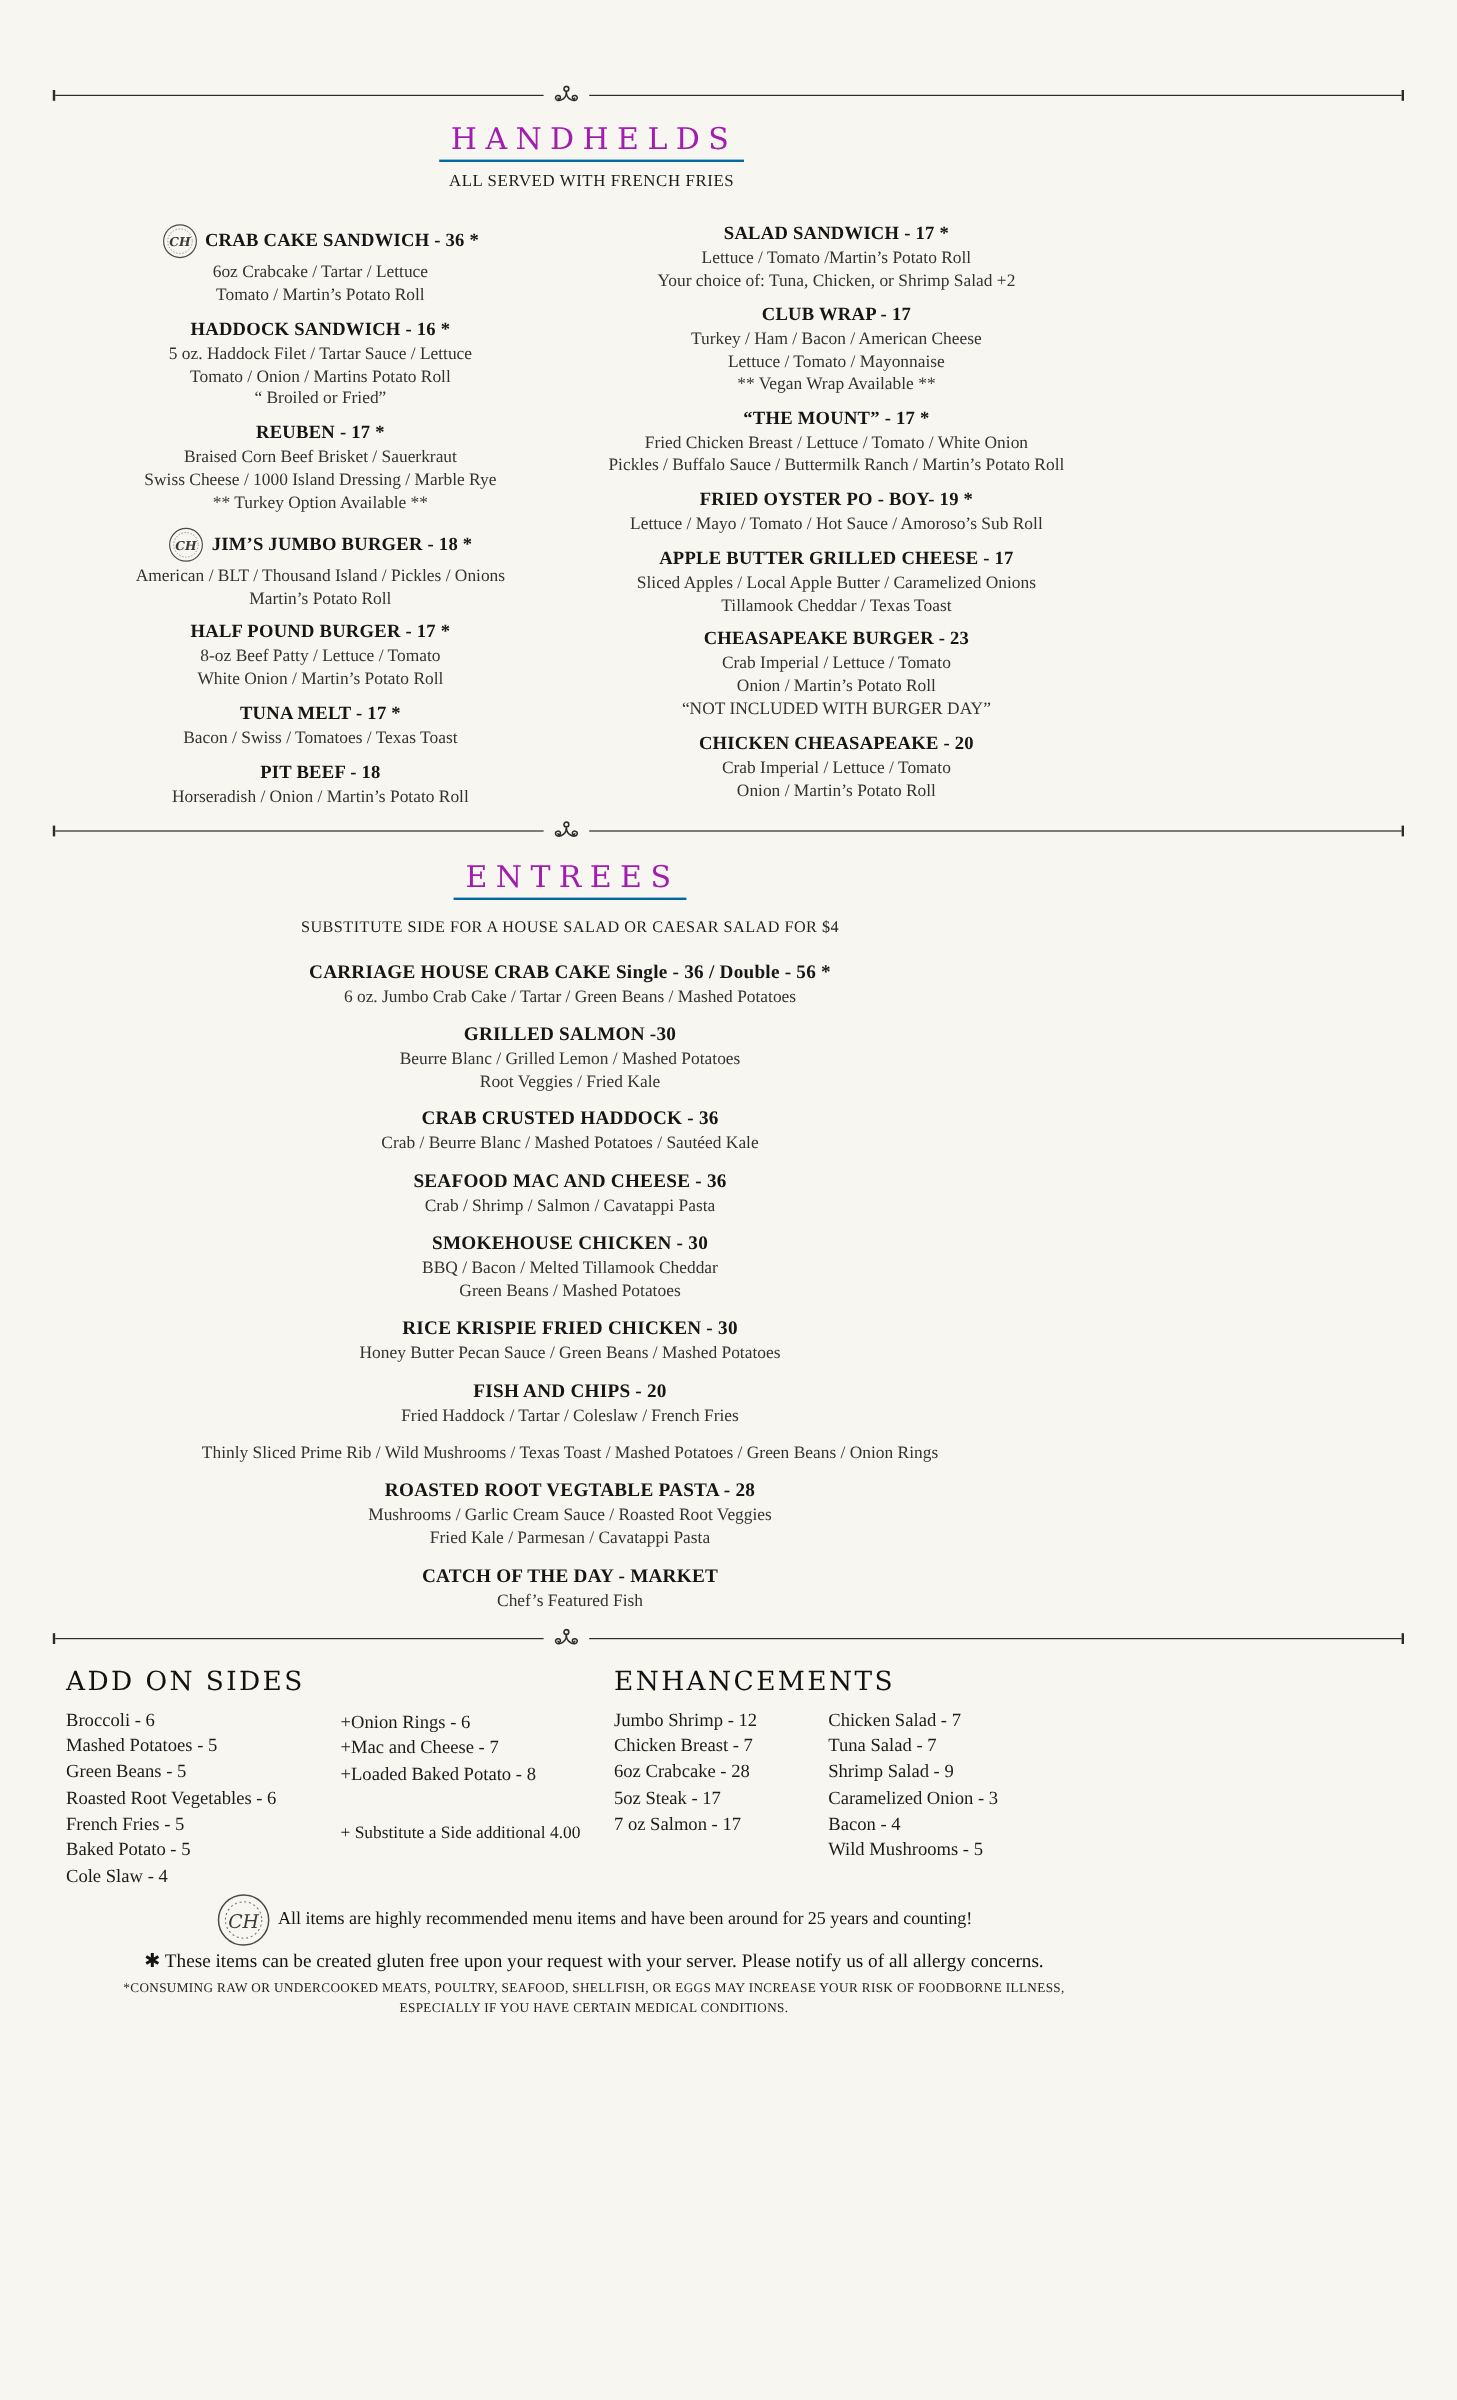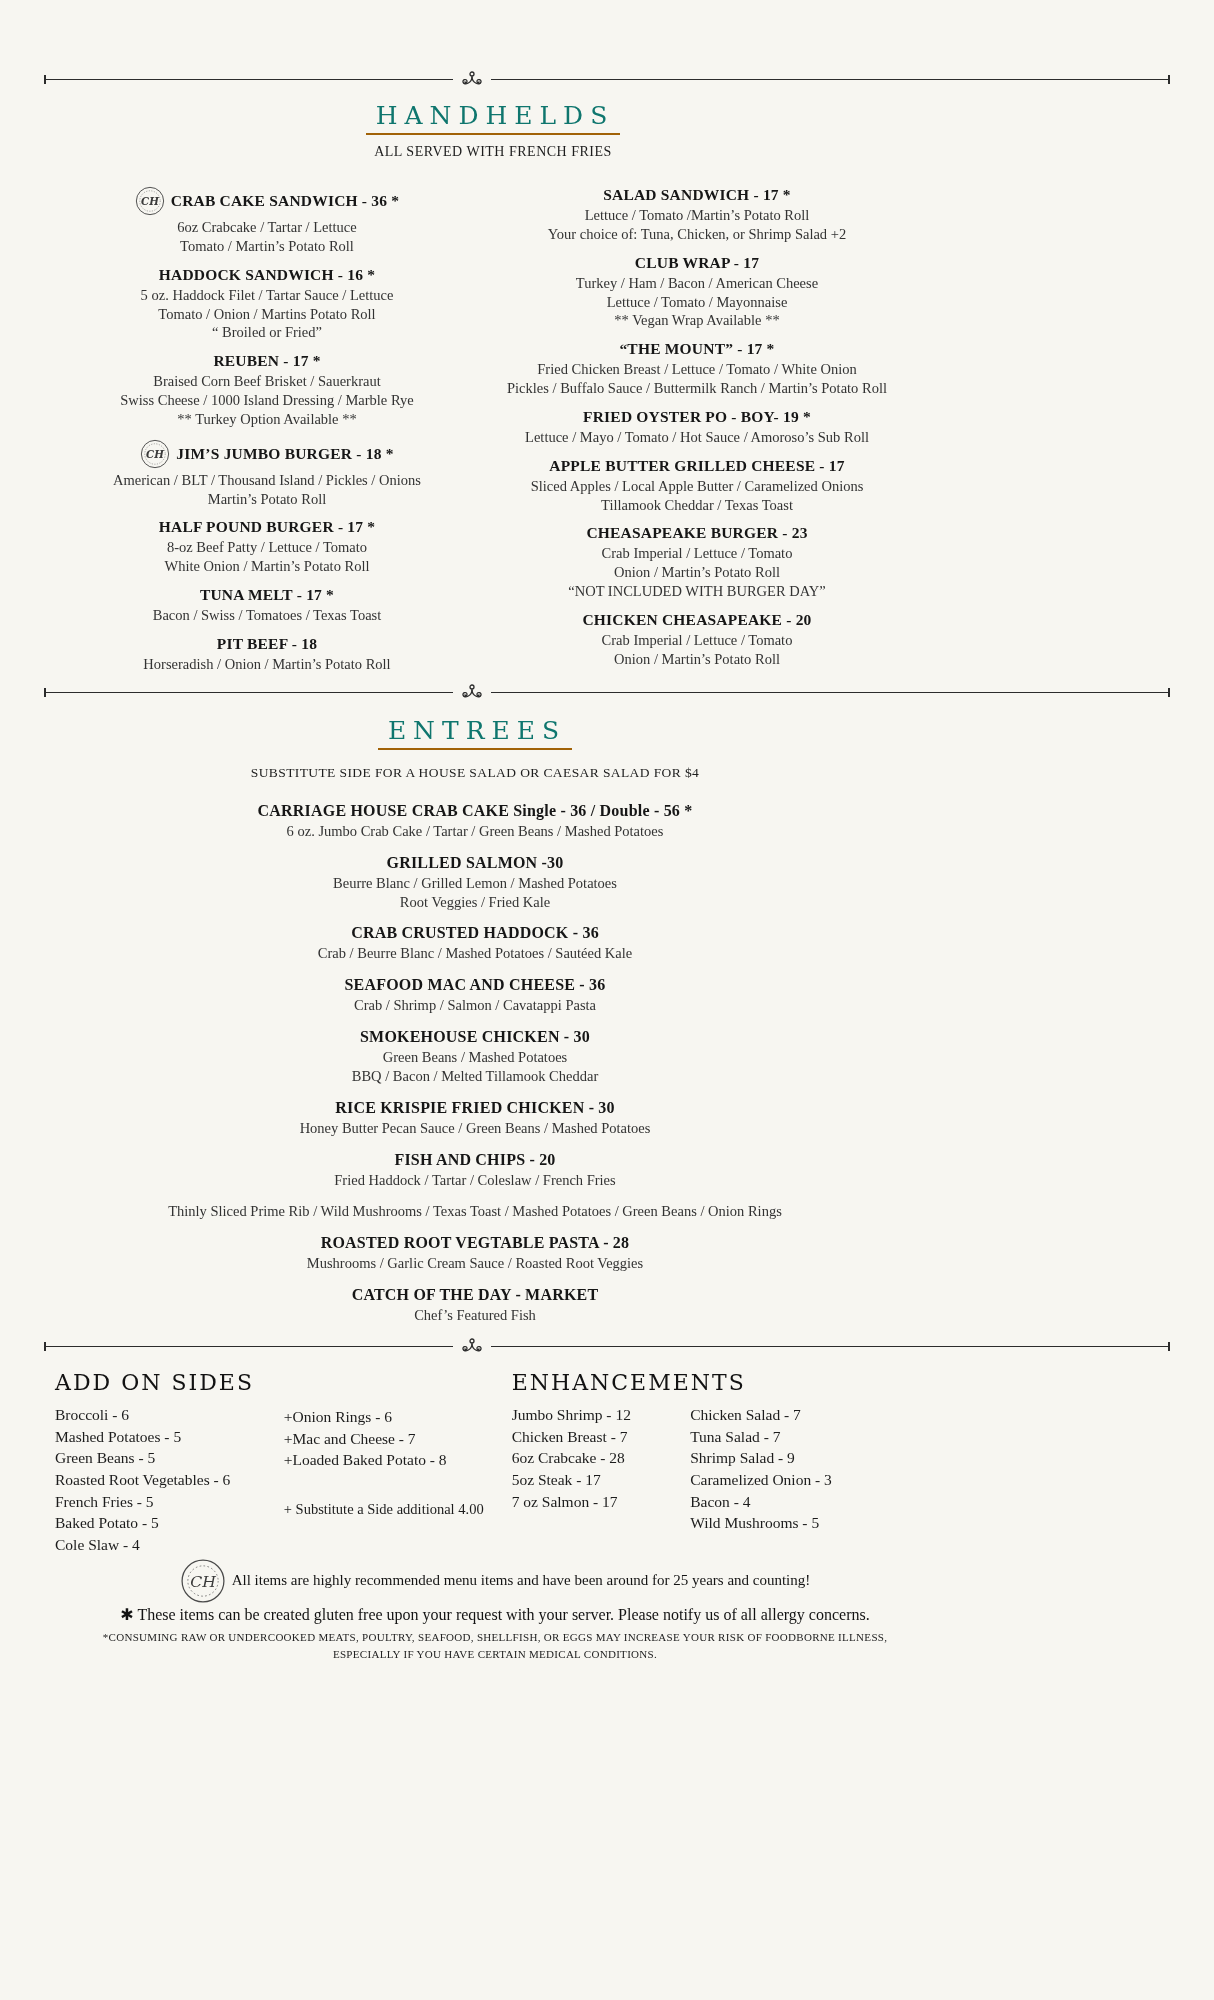--- a/index.html
+++ b/index.html
@@ -14,21 +14,21 @@
   .divider{display:flex;align-items:center;margin:0 44px;height:18px;}
   .divider .tick{width:2px;height:9px;background:#2c2c2c;flex:0 0 auto;}
   .divider .line{height:0;border-top:1.7px solid #2c2c2c;}
   .divider .line.l{flex-grow:3;}
   .divider .line.r{flex-grow:5;}
   .divider .orn{flex:0 0 auto;margin:0 7px;display:flex;align-items:center;}
   
   .head-wrap{text-align:center;}
   .big-heading{
     font-family:"DejaVu Serif", serif;font-size:25px;letter-spacing:7px;
-    color:#0f766e;display:inline-block;border-bottom:2px solid #a16207;
+    color:#a21caf;display:inline-block;border-bottom:2px solid #0369a1;
     padding:0 6px 3px 10px;font-weight:500;
   }
   .serve-note{font-size:14px;letter-spacing:.5px;color:#1d1d1d;margin-top:9px;}
   .section-heading{
     font-family:"DejaVu Serif", serif;font-size:22px;letter-spacing:2px;
     color:#121212;margin-bottom:9px;font-weight:500;
   }
   
   .item{margin-bottom:9px;}
   .item-title{
@@ -344,22 +344,22 @@
           <div class="desc-line">Crab / Shrimp / Salmon / Cavatappi Pasta</div>
           </div>
         </div>
 
         <div class="item">
           <div class="item-title">
             <span>SMOKEHOUSE CHICKEN - 30</span>
           </div>
           <div>
 
-          <div class="desc-line">Green Beans / Mashed Potatoes</div>
-            <div class="desc-line">BBQ / Bacon / Melted Tillamook Cheddar</div>
+          <div class="desc-line">BBQ / Bacon / Melted Tillamook Cheddar</div>
+            <div class="desc-line">Green Beans / Mashed Potatoes</div>
           </div>
         </div>
 
         <div class="item">
           <div class="item-title">
             <span>RICE KRISPIE FRIED CHICKEN - 30</span>
           </div>
           <div>
 
           <div class="desc-line">Honey Butter Pecan Sauce / Green Beans / Mashed Potatoes</div>
@@ -383,20 +383,21 @@
           </div>
         </div>
 
         <div class="item">
           <div class="item-title">
             <span>ROASTED ROOT VEGTABLE PASTA - 28</span>
           </div>
           <div>
 
           <div class="desc-line">Mushrooms / Garlic Cream Sauce / Roasted Root Veggies</div>
+            <div class="desc-line">Fried Kale / Parmesan / Cavatappi Pasta</div>
           </div>
         </div>
 
         <div class="item">
           <div class="item-title">
             <span>CATCH OF THE DAY - MARKET</span>
           </div>
           <div>
 
           <div class="desc-line">Chef’s Featured Fish</div>

